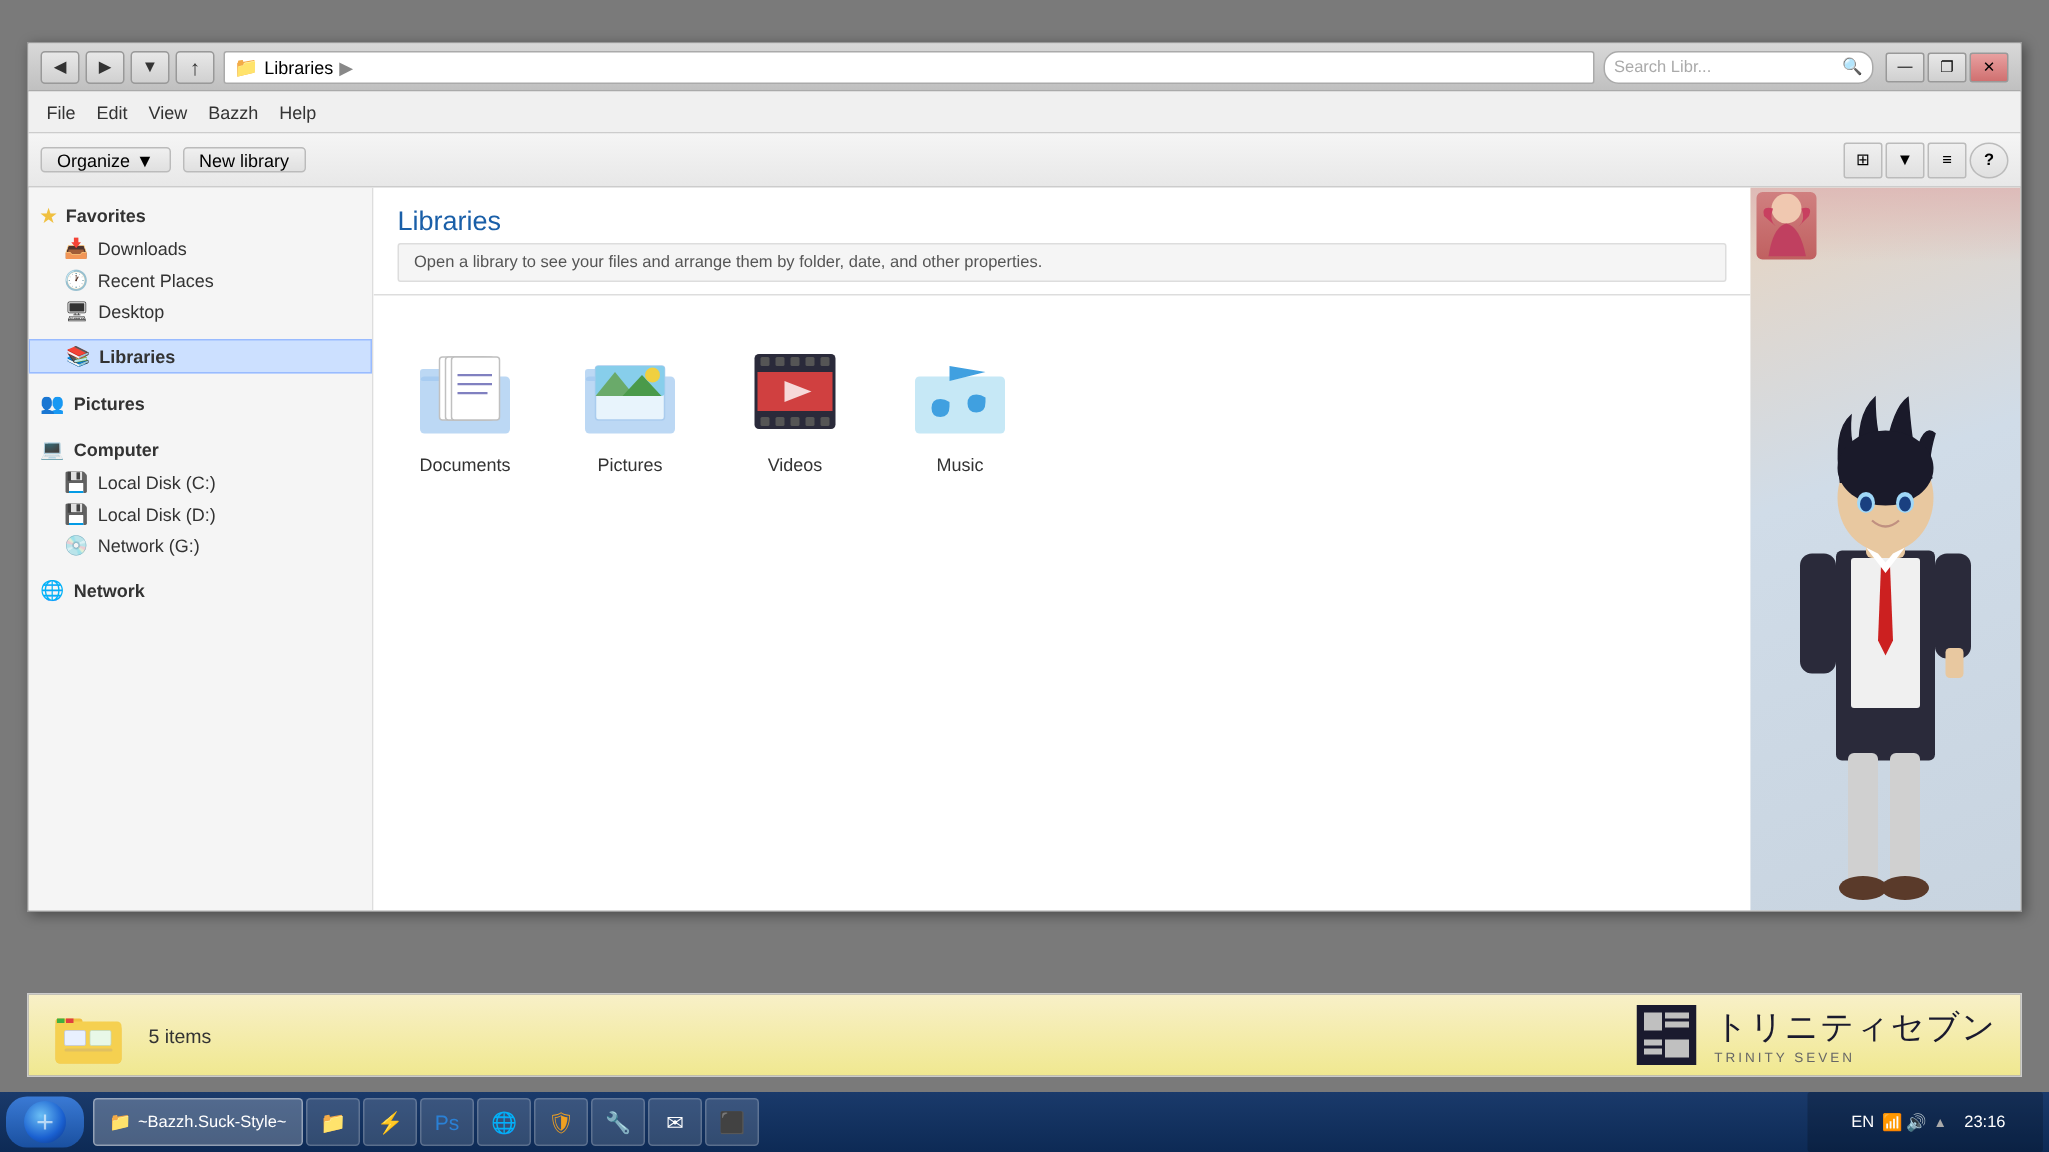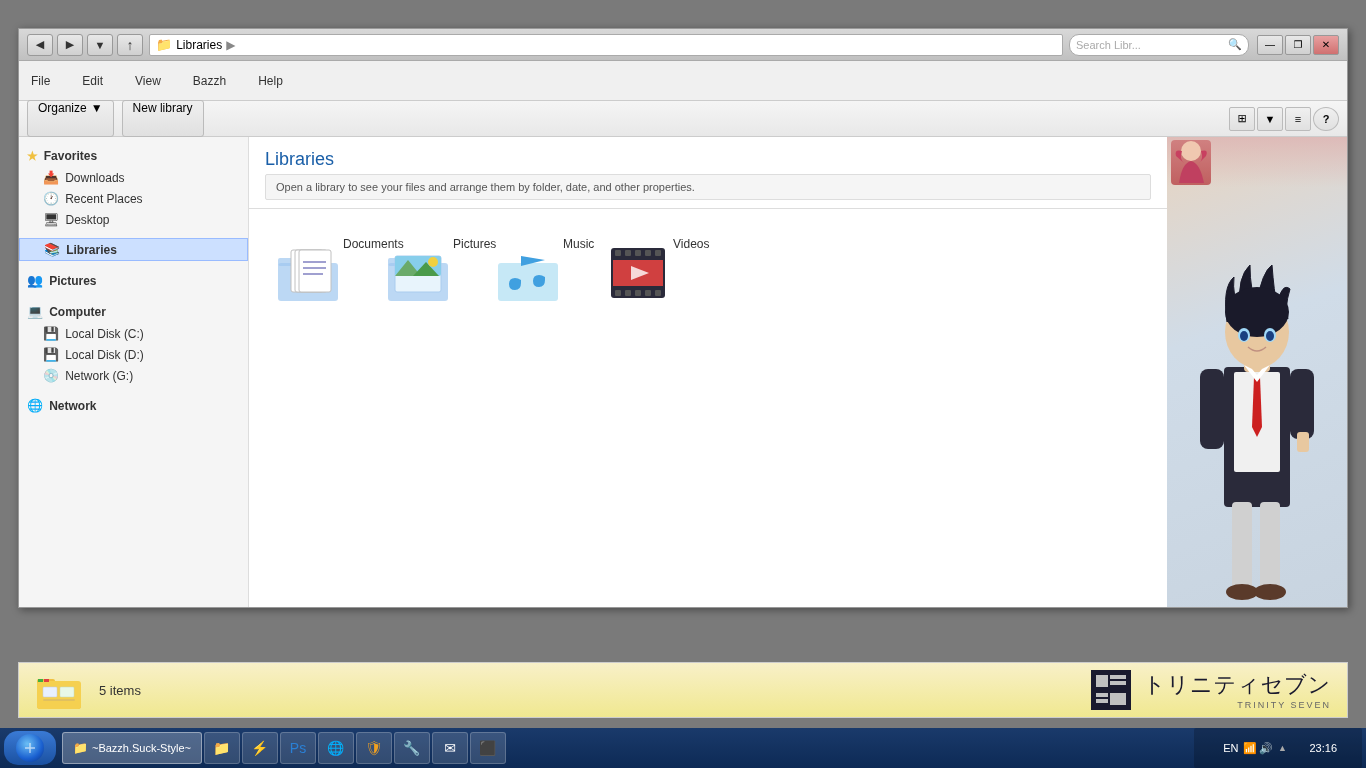--- a/index.html
+++ b/index.html
@@ -102,27 +102,27 @@
       display: flex;
       align-items: center;
       justify-content: center;
       font-size: 10px;
       cursor: pointer;
     }
     .ctrl-btn.close { background: linear-gradient(to bottom, #e8a0a0, #d07070); }
 
     
     .menubar {
-      height: 40px;
+      height: 28px;
       background: #f0f0f0;
       border-bottom: 1px solid #ccc;
       display: flex;
       align-items: center;
       padding: 0 8px;
-      gap: 24px;
+      gap: 6px;
       flex-shrink: 0;
     }
     .menu-item {
       font-size: 12px;
       color: #333;
       cursor: pointer;
       padding: 2px 4px;
     }
 
     
@@ -130,29 +130,29 @@
       height: 36px;
       background: linear-gradient(to bottom, #f5f5f5, #e8e8e8);
       border-bottom: 1px solid #ccc;
       display: flex;
       align-items: center;
       padding: 0 8px;
       gap: 8px;
       flex-shrink: 0;
     }
     .toolbar-btn {
-      height: 37px;
+      height: 17px;
       background: linear-gradient(to bottom, #f0f0f0, #e0e0e0);
       border: 1px solid #bbb;
       border-radius: 3px;
       padding: 0 10px;
       font-size: 12px;
       cursor: pointer;
       display: flex;
-      align-items: flex-start;
+      align-items: flex-end;
       gap: 4px;
     }
     .toolbar-spacer { flex: 1; }
     .view-btns {
       display: flex;
       gap: 2px;
     }
     .view-btn {
       width: 26px;
       height: 24px;
@@ -233,21 +233,22 @@
       border-radius: 2px;
     }
     .libraries-grid {
       display: flex;
       flex-wrap: wrap;
       padding: 20px 16px;
       gap: 20px;
     }
     .library-item {
       display: flex;
-      flex-direction: row;
+      flex-direction: column;
+      align-items: center;
       width: 90px;
       cursor: pointer;
       padding: 8px;
       border-radius: 3px;
     }
     .library-icon {
       width: 72px;
       height: 72px;
       display: flex;
       align-items: center;
@@ -294,21 +295,20 @@
     .branding-text {
       font-size: 22px;
       color: #1a1a2e;
       font-weight: 300;
       letter-spacing: 1px;
     }
     .branding-sub {
       font-size: 9px;
       color: #666;
       letter-spacing: 2px;
-      text-align: right;
     }
 
     
     .taskbar {
       position: absolute;
       bottom: 0;
       left: 0;
       width: 100%;
       height: 40px;
       background: linear-gradient(to bottom, #1a3a6b, #0d2a55);
@@ -375,21 +375,21 @@
       justify-content: center;
       font-size: 11px;
       color: white;
       cursor: pointer;
     }
     .tray-clock {
       font-size: 11px;
       color: white;
       text-align: center;
       line-height: 1.3;
-      margin-left: 19px;
+      margin-left: 8px;
     }
     .lang-indicator {
       font-size: 11px;
       color: white;
       padding: 0 4px;
     }
   </style>
 </head>
 <body>
 
@@ -549,52 +549,52 @@
                 <circle cx="50" cy="24" r="5" fill="#f0d040"></circle>
               </svg>
             </div>
             <div class="library-name">Pictures</div>
           </div>
 
           <div class="library-item">
             <div class="library-icon">
               <svg width="70" height="70" viewBox="0 0 70 70">
 
-                <rect x="5" y="25" width="60" height="38" rx="3" fill="#a0d8f0" opacity="0.6"></rect>
-
-                <path d="M28,18 L28,45 Q28,52 22,52 Q16,52 16,46 Q16,40 22,40 Q25,40 28,42 L28,28 L52,22 L52,42 Q52,49 46,49 Q40,49 40,43 Q40,37 46,37 Q49,37 52,39 L52,22 Z" fill="#40a0e0"></path>
-              </svg>
-            </div>
-            <div class="library-name">Music</div>
-          </div>
-
-          <div class="library-item">
-            <div class="library-icon">
-              <svg width="70" height="70" viewBox="0 0 70 70">
-
                 <rect x="8" y="10" width="54" height="50" rx="3" fill="#2a2a3a"></rect>
 
                 <rect x="12" y="12" width="6" height="6" rx="1" fill="#555"></rect>
                 <rect x="22" y="12" width="6" height="6" rx="1" fill="#555"></rect>
                 <rect x="32" y="12" width="6" height="6" rx="1" fill="#555"></rect>
                 <rect x="42" y="12" width="6" height="6" rx="1" fill="#555"></rect>
                 <rect x="52" y="12" width="6" height="6" rx="1" fill="#555"></rect>
 
                 <rect x="12" y="52" width="6" height="6" rx="1" fill="#555"></rect>
                 <rect x="22" y="52" width="6" height="6" rx="1" fill="#555"></rect>
                 <rect x="32" y="52" width="6" height="6" rx="1" fill="#555"></rect>
                 <rect x="42" y="52" width="6" height="6" rx="1" fill="#555"></rect>
                 <rect x="52" y="52" width="6" height="6" rx="1" fill="#555"></rect>
 
                 <rect x="10" y="22" width="50" height="26" fill="#d04040"></rect>
 
                 <polygon points="28,28 28,42 46,35" fill="rgba(255,255,255,0.8)"></polygon>
               </svg>
             </div>
             <div class="library-name">Videos</div>
+          </div>
+
+          <div class="library-item">
+            <div class="library-icon">
+              <svg width="70" height="70" viewBox="0 0 70 70">
+
+                <rect x="5" y="25" width="60" height="38" rx="3" fill="#a0d8f0" opacity="0.6"></rect>
+
+                <path d="M28,18 L28,45 Q28,52 22,52 Q16,52 16,46 Q16,40 22,40 Q25,40 28,42 L28,28 L52,22 L52,42 Q52,49 46,49 Q40,49 40,43 Q40,37 46,37 Q49,37 52,39 L52,22 Z" fill="#40a0e0"></path>
+              </svg>
+            </div>
+            <div class="library-name">Music</div>
           </div>
 
         </div>
       </div>
 
       <div style="width:180px;height:100%;background:linear-gradient(160deg,#e8d4c0 0%,#d0dce8 40%,#c8d4e0 100%);position:relative;overflow:hidden;flex-shrink:0;">
 
         <div style="position:absolute;bottom:0;left:0;right:0;height:100%;display:flex;align-items:flex-end;justify-content:center;">
           <svg width="170" height="460" viewBox="0 0 170 460" style="position:absolute;bottom:0;">
 

